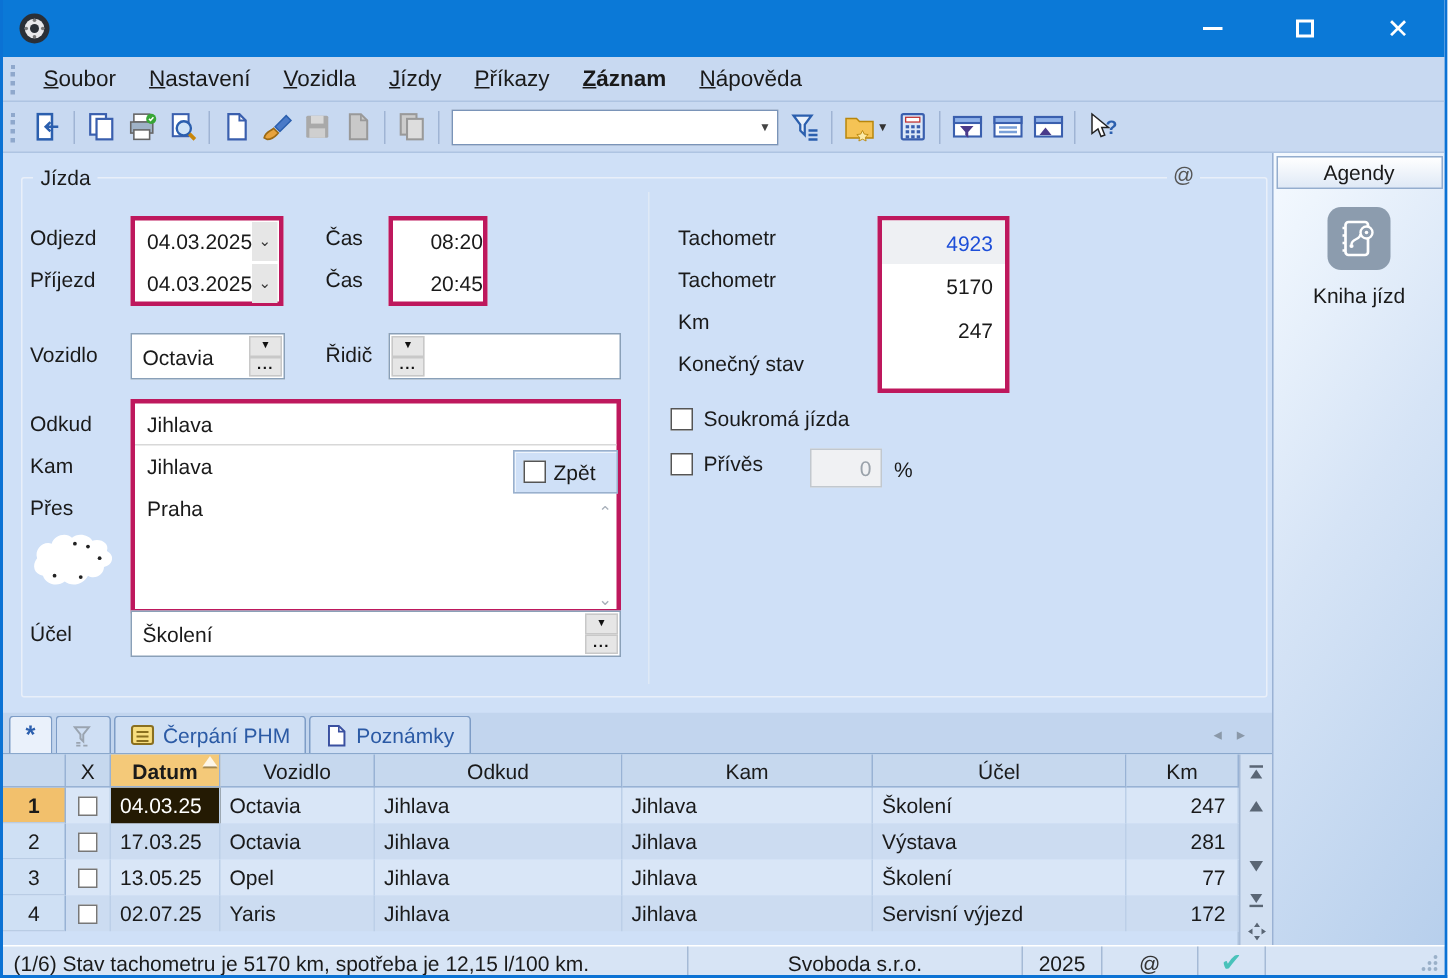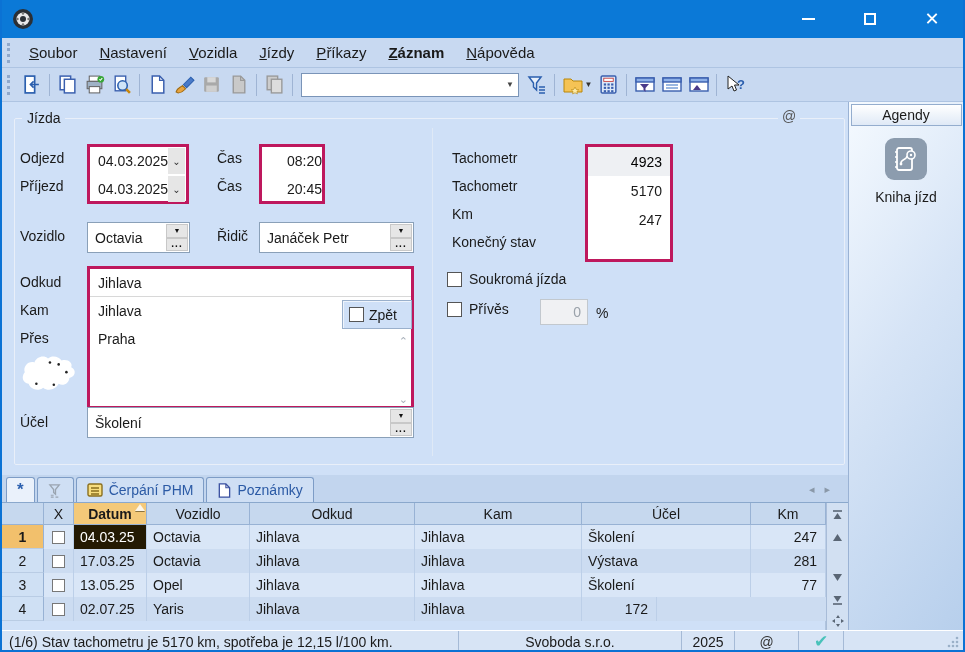--- a/index.html
+++ b/index.html
@@ -52,21 +52,21 @@
   .combo .val { flex:1; display:flex; align-items:center; padding-left:7px; }
   .btn-stack { width:22px; display:flex; flex-direction:column; margin:1px; }
   .btn-stack > div { flex:1; background:#e6e6e6; display:flex; align-items:center; justify-content:center; font-size:7px; color:#111; border:1px solid #c8c8c8; }
   .btn-stack .dots { font-size:10px; font-weight:bold; letter-spacing:1px; line-height:0; }
   .places-line { height:28px; display:flex; align-items:center; padding-left:8px; }
   .scroll-chev { position:absolute; right:3px; color:#a8b0ba; font-size:11px; }
   .zpet { position:absolute; left:340px; top:198px; width:70px; height:29px; background:#cfe0f7; border:1px solid #9ab0cc; display:flex; align-items:center; box-shadow:inset 1px 1px 0 #eef4fc; }
   .cb { display:inline-block; width:15px; height:15px; background:#fff; border:1px solid #555; }
   .zpet .cb { margin:0 5px 0 6px; }
   .vrow { height:29px; display:flex; align-items:center; justify-content:flex-end; padding-right:8px; font-size:14px; }
-  .vrow.dis { background:#eef0f3; color:#000000; }
+  .vrow.dis { background:#eef0f3; color:#1d4ed8; }
   .chk-line { position:absolute; display:flex; align-items:center; }
   .chk-line .cb { margin-right:7px; }
   .dis-input { position:absolute; width:48px; height:26px; background:#f0f1f3; border:1px solid #c2c8ce; color:#9aa2aa; display:flex; align-items:center; justify-content:flex-end; padding-right:6px; }
   .map-blob { position:absolute; left:15px; top:248px; }
 
   
   .agendy { flex:1; background:linear-gradient(125deg,#f5faff 0%,#d6e4f6 45%,#b7cfec 100%); border-left:1px solid #9ab2d4; display:flex; flex-direction:column; align-items:center; }
   .agendy-header { width:111px; height:22px; margin-top:2px; background:linear-gradient(#ffffff,#dfe9f6); border:1px solid #94adce; display:flex; align-items:center; justify-content:center; font-size:14px; }
   .agendy-icon { width:42px; height:42px; margin-top:12px; background:#8c9cae; border-radius:9px; display:flex; align-items:center; justify-content:center; }
   .agendy-label { margin-top:9px; font-size:14px; }
@@ -316,21 +316,20 @@
         <div class="combo" style="left:85px;top:120px;width:103px;height:31px">
           <span class="val">Octavia</span>
           <div class="btn-stack">
               <div>▼</div>
               <div class="dots">...</div>
             </div>
         </div>
 
         <span class="flabel" style="left:215px;top:126px">Řidič</span>
         <div class="combo" style="left:257px;top:120px;width:155px;height:31px">
-          <span class="val">Janáček Petr</span>
           <div class="btn-stack">
               <div>▼</div>
               <div class="dots">...</div>
             </div>
         </div>
 
         <span class="flabel" style="left:18px;top:172px">Odkud</span>
         <span class="flabel" style="left:18px;top:200px">Kam</span>
         <span class="flabel" style="left:18px;top:228px">Přes</span>
         <div class="white-box" style="left:85px;top:164px;width:327px;height:143px">
@@ -500,20 +499,21 @@
 
           <div class="gr row-b">
             <div class="gc num" style="width:42px">4</div>
             <div class="gc xcell" style="width:30px">
                 <span class="cb"></span>
               </div>
             <div class="gc datecell" style="width:73px">02.07.25</div>
             <div class="gc" style="width:103px">Yaris</div>
             <div class="gc" style="width:165px">Jihlava</div>
             <div class="gc" style="width:167px">Jihlava</div>
+            <div class="gc" style="width:169px">Servisní výjezd</div>
             <div class="gc kmcell" style="width:75px">172</div>
           </div>
           <div class="grid-rest"></div>
         </div>
 
         <div class="gridscroll">
           <span class="gs-btn" style="margin-top:3px">
             <svg width="11" height="11" viewBox="0 0 11 11">
                 <path d="M1 1 h9" stroke="#5a6675" stroke-width="1.6"></path>
                 <path d="M5.5 3 L1.5 9 h8 Z" fill="#5a6675"></path>

